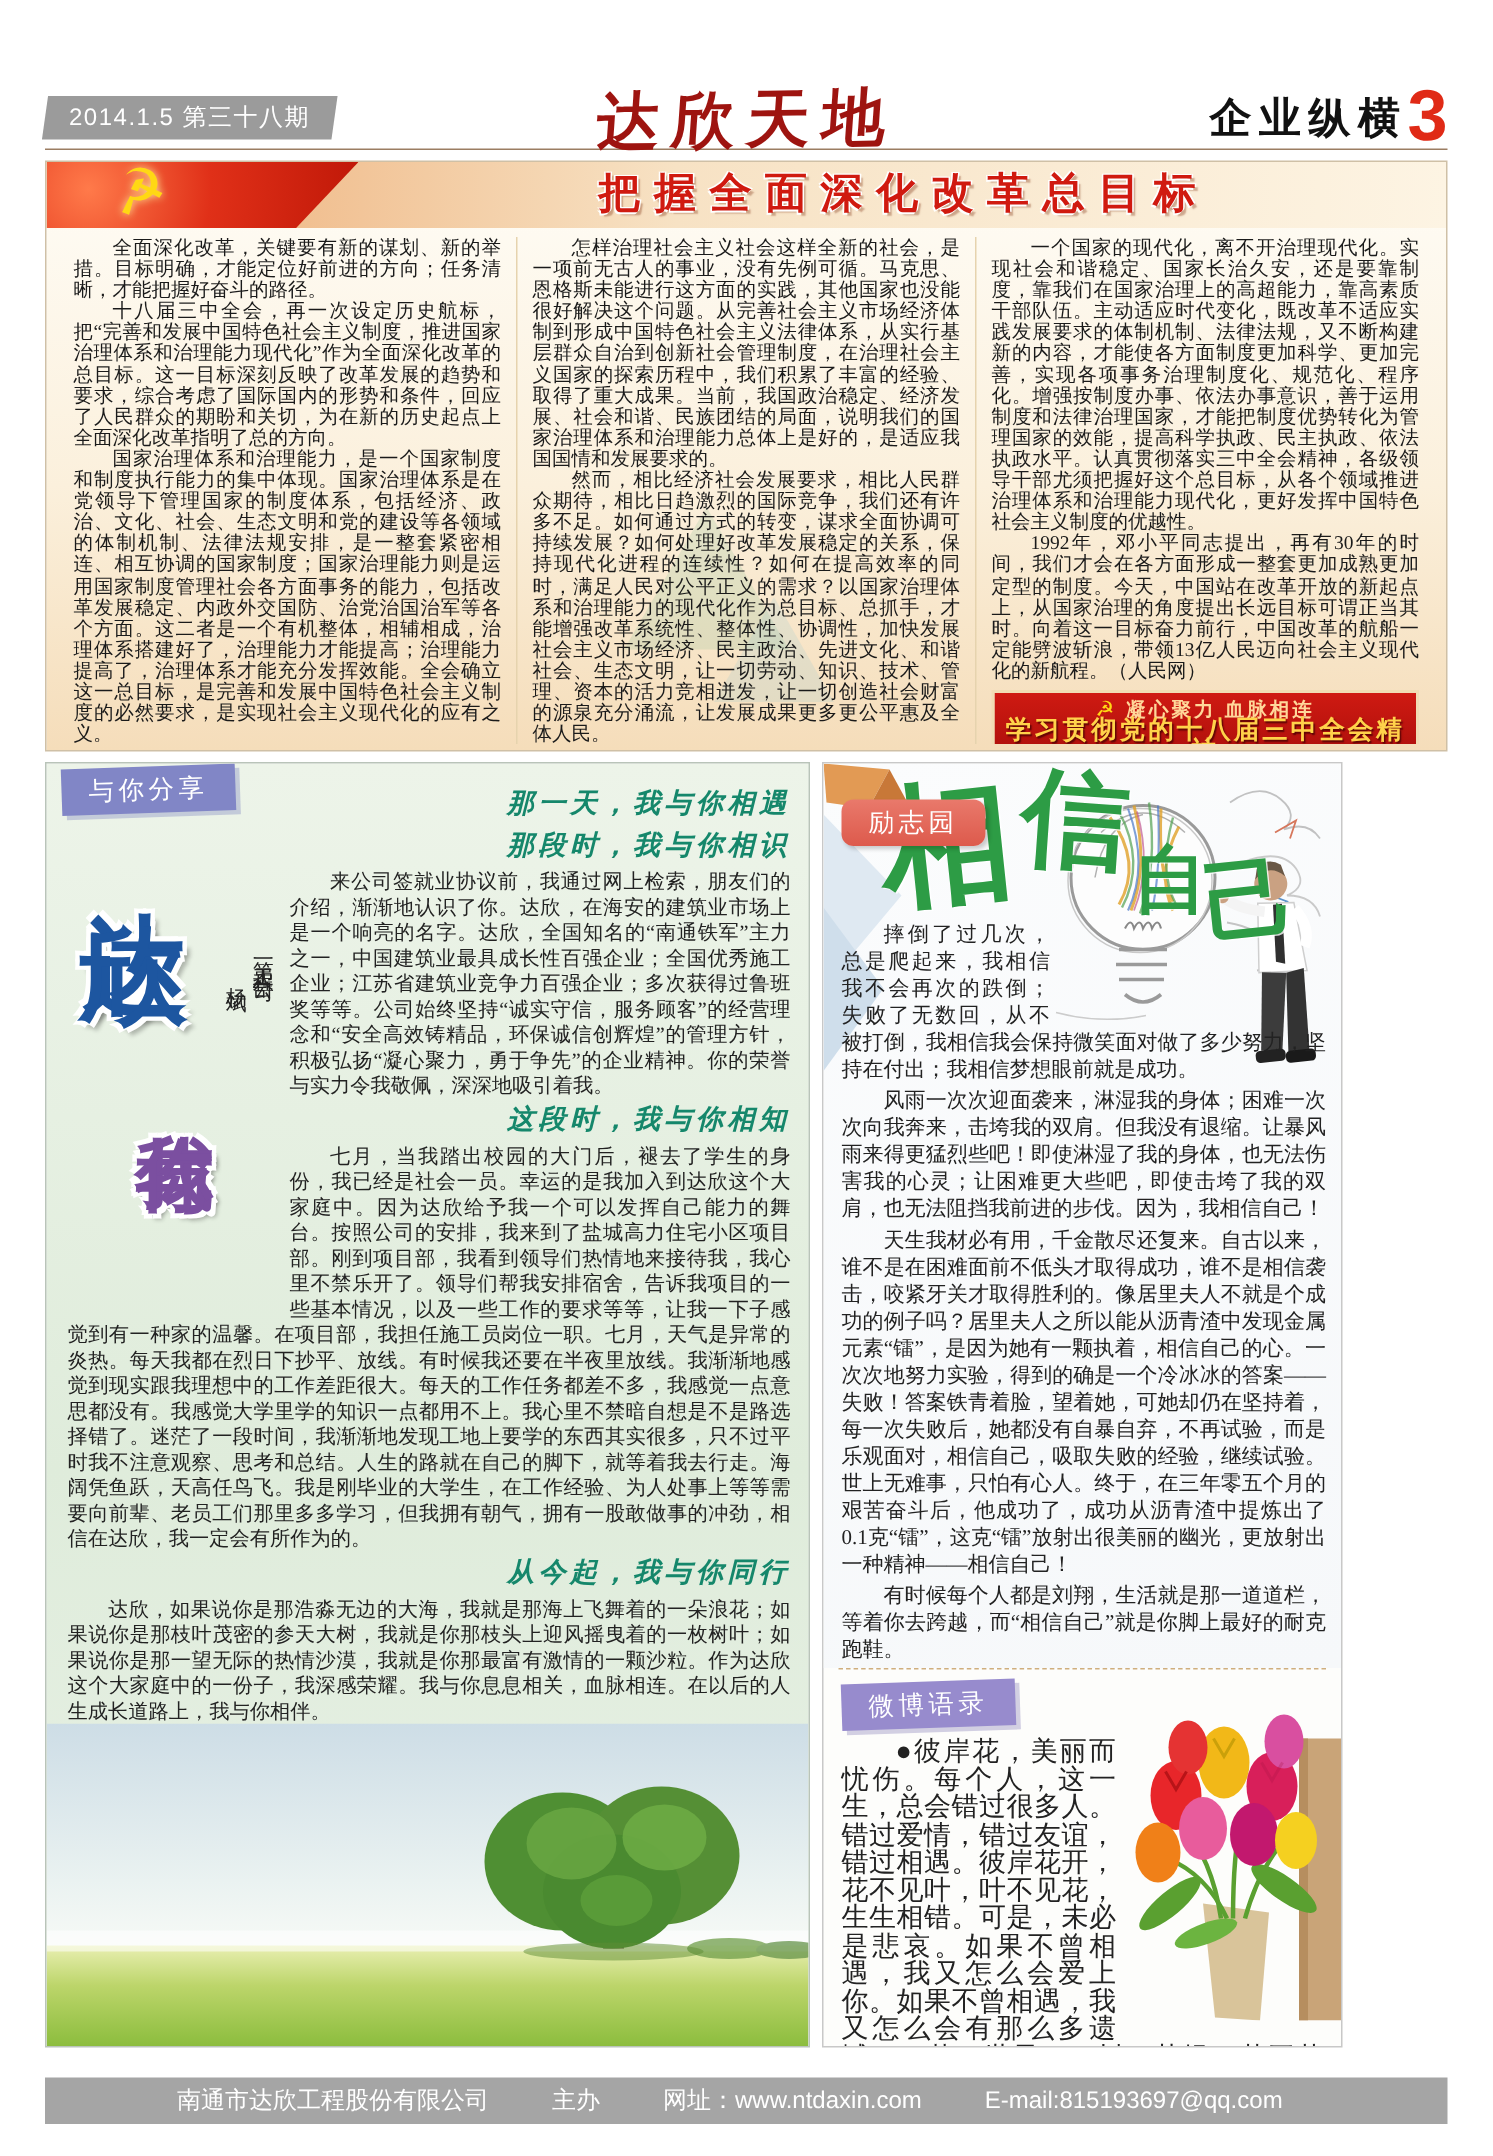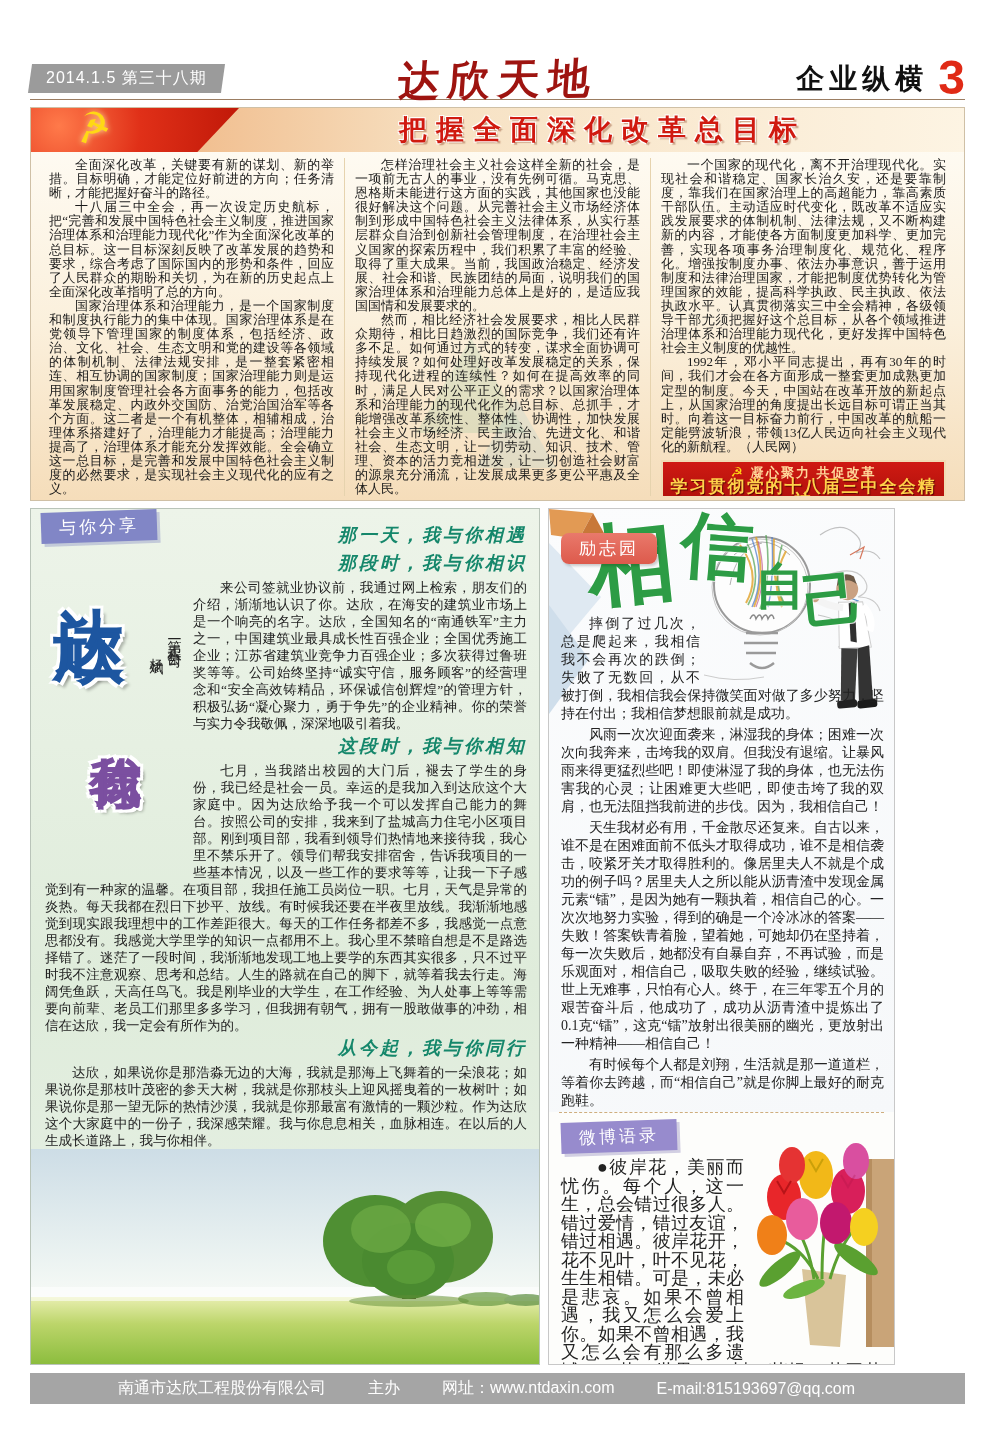--- a/index.html
+++ b/index.html
@@ -6,21 +6,21 @@
   .page{width:995px;height:1437px;background:#fff;position:relative;overflow:hidden;
         font-family:"Liberation Serif","DejaVu Serif",serif;color:#1a1a1a;}
   
   .header{margin:0 30px;padding-top:57px;height:42px;position:relative;
           border-bottom:1px solid #9b7d62;display:flex;align-items:center;justify-content:space-between;}
   .issue-box{background:#9b9b9b;color:#fff;font-family:"Liberation Sans","DejaVu Sans",sans-serif;
              font-size:16px;padding:4px 16px;letter-spacing:1px;transform:skewX(-8deg);}
   .issue-box span{display:inline-block;transform:skewX(8deg);}
   .masthead{position:absolute;left:50%;top:52px;transform:translateX(-50%) skewX(-5deg) rotate(-1deg);
             font-size:42px;font-weight:bold;color:#9e1410;letter-spacing:8px;white-space:nowrap;}
-  .section-info{display:flex;align-items:flex-end;gap:10px;text-align:center;}
+  .section-info{display:flex;align-items:flex-end;text-align:center;}
   .section-name{font-size:28px;font-weight:bold;letter-spacing:5px;color:#111;}
   .page-number{font-size:48px;line-height:40px;font-weight:bold;color:#e02a16;
                font-family:"Liberation Sans","DejaVu Sans",sans-serif;}
   
   .main-box{margin:7px 30px 0;height:394px;border:1px solid #cfc0a6;box-sizing:border-box;
             background:linear-gradient(180deg,#fffdf7 0%,#fbf0dc 55%,#f5ddba 100%);position:relative;overflow:hidden;}
   .title-band{height:44px;position:relative;
               background:linear-gradient(90deg,#eda86e 0%,#f7e2c4 45%,#fdf4e3 100%);}
   .emblem-block{position:absolute;left:0;top:0;width:208px;height:44px;
                 background:radial-gradient(circle at 28px 18px,#ff7a4a 0%,#e03018 45%,#c01808 100%);
@@ -92,21 +92,21 @@
   .it2{left:94px;top:-4px;font-size:72px;transform:rotate(4deg);}
   .it3{left:168px;top:46px;font-size:50px;}
   .it4{left:216px;top:56px;font-size:60px;transform:rotate(-6deg);}
   .inspire-flow p{margin:0 0 3px;font-size:14px;line-height:18px;text-align:justify;text-indent:2em;color:#222;}
   .dashed-div{border-top:1px dashed #cfae7e;margin:0 10px;}
   .weibo{flex:1;position:relative;padding:6px 12px 0;overflow:hidden;}
   .weibo-ribbon{margin:2px 0 6px;}
   .flowers-float{float:right;width:150px;height:228px;margin-right:-12px;}
   .weibo p{margin:0 0 6px;font-size:18px;line-height:18.5px;text-align:justify;text-indent:2em;color:#222;}
   
-  .footer{margin:8px 30px 0;height:31px;background:#a5a5a5;color:#fff;
+  .footer{margin:20px 30px 0;height:31px;background:#a5a5a5;color:#fff;
           font-family:"Liberation Sans","DejaVu Sans",sans-serif;font-size:16px;
           display:flex;align-items:center;gap:42px;padding-left:88px;box-sizing:border-box;}
 </style>
 </head>
 <body>
 
 <div class="page">
 
   <div class="header">
     <div class="issue-box">
@@ -136,21 +136,21 @@
       </div>
       <div class="col">
         <p>怎样治理社会主义社会这样全新的社会，是一项前无古人的事业，没有先例可循。马克思、恩格斯未能进行这方面的实践，其他国家也没能很好解决这个问题。从完善社会主义市场经济体制到形成中国特色社会主义法律体系，从实行基层群众自治到创新社会管理制度，在治理社会主义国家的探索历程中，我们积累了丰富的经验、取得了重大成果。当前，我国政治稳定、经济发展、社会和谐、民族团结的局面，说明我们的国家治理体系和治理能力总体上是好的，是适应我国国情和发展要求的。</p>
         <p>然而，相比经济社会发展要求，相比人民群众期待，相比日趋激烈的国际竞争，我们还有许多不足。如何通过方式的转变，谋求全面协调可持续发展？如何处理好改革发展稳定的关系，保持现代化进程的连续性？如何在提高效率的同时，满足人民对公平正义的需求？以国家治理体系和治理能力的现代化作为总目标、总抓手，才能增强改革系统性、整体性、协调性，加快发展社会主义市场经济、民主政治、先进文化、和谐社会、生态文明，让一切劳动、知识、技术、管理、资本的活力竞相迸发，让一切创造社会财富的源泉充分涌流，让发展成果更多更公平惠及全体人民。</p>
       </div>
       <div class="col">
         <p>一个国家的现代化，离不开治理现代化。实现社会和谐稳定、国家长治久安，还是要靠制度，靠我们在国家治理上的高超能力，靠高素质干部队伍。主动适应时代变化，既改革不适应实践发展要求的体制机制、法律法规，又不断构建新的内容，才能使各方面制度更加科学、更加完善，实现各项事务治理制度化、规范化、程序化。增强按制度办事、依法办事意识，善于运用制度和法律治理国家，才能把制度优势转化为管理国家的效能，提高科学执政、民主执政、依法执政水平。认真贯彻落实三中全会精神，各级领导干部尤须把握好这个总目标，从各个领域推进治理体系和治理能力现代化，更好发挥中国特色社会主义制度的优越性。</p>
         <p>1992年，邓小平同志提出，再有30年的时间，我们才会在各方面形成一整套更加成熟更加定型的制度。今天，中国站在改革开放的新起点上，从国家治理的角度提出长远目标可谓正当其时。向着这一目标奋力前行，中国改革的航船一定能劈波斩浪，带领13亿人民迈向社会主义现代化的新航程。（人民网）</p>
         <div class="banner">
           <div class="banner-l1">
-            <span class="small-emblem">☭</span><span>凝心聚力 共促改革</span>
+            <span class="small-emblem">☭</span><span>凝心聚力 血脉相连</span>
           </div>
           <div class="banner-l2">学习贯彻党的十八届三中全会精神</div>
         </div>
       </div>
     </div>
   </div>
 
   <div class="bottom">
 
     <div class="share-panel">

